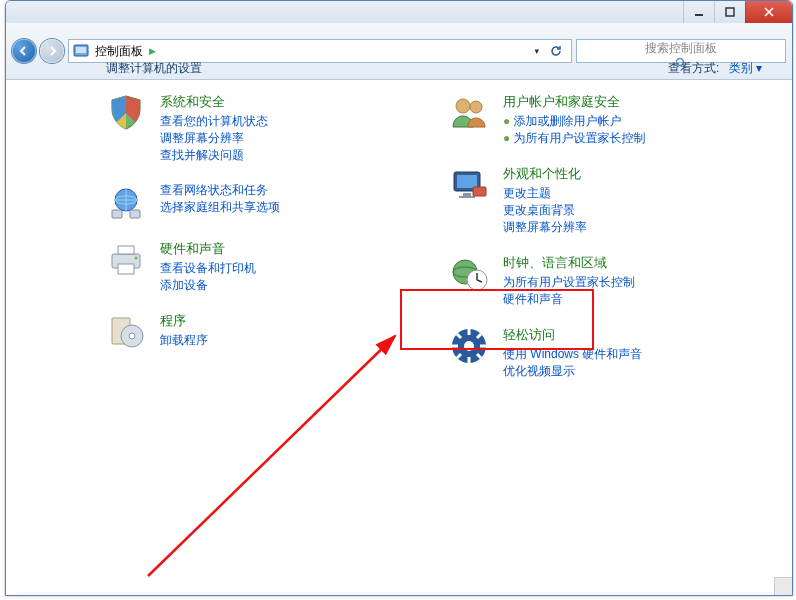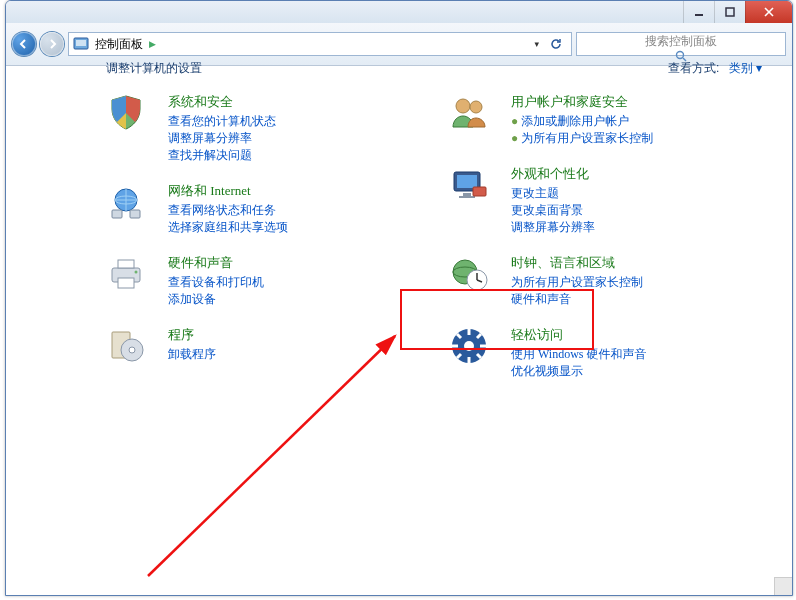--- a/index.html
+++ b/index.html
@@ -2,37 +2,37 @@
 <html><head>
 <meta charset="utf-8">
 <style>
   html,body{margin:0;padding:0;font-family:"Segoe UI","Microsoft YaHei",sans-serif;font-size:12px;background:#fff;}
   .canvas{width:796px;height:600px;position:relative;}
   .window{position:absolute;left:5px;top:0;width:786px;height:594px;border:1px solid #5a7fb2;border-radius:6px 6px 0 0;box-shadow:0 0 3px rgba(0,0,0,.3);background:#fff;overflow:hidden;}
   .titlebar{height:22px;background:linear-gradient(#e9eff7,#d8e4f0);display:flex;justify-content:flex-end;align-items:stretch;padding:0;}
   .winbtn{width:30px;display:flex;align-items:center;justify-content:center;border-left:1px solid rgba(0,0,0,.15);}
   .winbtn.close{width:46px;background:linear-gradient(#e06055,#c53727);color:#fff;border-radius:0 4px 0 0;}
   .winbtn svg{width:10px;height:10px;}
-  .navbar{height:32px;background:linear-gradient(#f4f7fb,#e3ecf5);border-bottom:1px solid #b9c7d8;display:flex;align-items:center;padding:5px 6px;gap:4px;}
+  .navbar{height:32px;background:linear-gradient(#f4f7fb,#e3ecf5);border-bottom:1px solid #b9c7d8;display:flex;align-items:center;padding:12px 6px;gap:4px;}
   .navbtn{width:24px;height:24px;border-radius:50%;background:radial-gradient(circle at 30% 30%,#5fa3e6,#1c5fa8);display:flex;align-items:center;justify-content:center;color:#fff;box-shadow:inset 0 0 0 1px rgba(255,255,255,.4),0 0 0 1px #5a89b8;}
   .navbtn.disabled{background:radial-gradient(circle at 30% 30%,#d8e2ec,#b0bfcf);color:#f0f5fa;}
   .navbtn svg{width:12px;height:12px;}
   .addressbar{flex:1;height:22px;border:1px solid #9db6d3;background:#fff;display:flex;align-items:center;padding:0 4px;gap:6px;}
   .addr-icon{width:16px;height:16px;display:flex;align-items:center;justify-content:center;}
   .addr-chevron{color:#4a6;font-size:9px;}
   .addr-ref{width:22px;display:flex;align-items:center;justify-content:center;color:#2a5a9c;}
   .searchbox{width:196px;height:22px;border:1px solid #9db6d3;background:#fff;display:flex;align-items:center;padding:0 6px;color:#888;justify-content:space-between;flex-direction:column;}
   .content{position:absolute;top:56px;bottom:0;left:0;right:0;padding:3px 30px 0 100px;}
   .topline{display:flex;justify-content:space-between;align-items:center;margin-bottom:16px;}
   .topline h1{font-size:12px;font-weight:normal;color:#1a3e6e;margin:0;}
   .viewby{color:#1a3e6e;}
   .viewby .lnk{color:#0654ba;}
   .cols{display:flex;gap:30px;}
   .col{flex:1;}
-  .category{display:flex;gap:22px;margin-bottom:18px;font-family:Liberation Serif, serif;}
+  .category{display:flex;gap:14px;margin-bottom:18px;}
   .caticon{width:40px;height:40px;flex-shrink:0;}
   .cattitle{color:#1a7a1a;font-size:13px;margin:0 0 2px;}
   .sublink{display:block;color:#0654c8;font-size:12px;margin:0;line-height:17px;cursor:pointer;}
   .highlight-box{border:2px solid #e11;position:absolute;pointer-events:none;}
   .arrow-svg{position:absolute;pointer-events:none;}
   .scrollbar-corner{position:absolute;right:0;bottom:0;width:17px;height:17px;background:#e9e9e9;border-left:1px solid #ccc;border-top:1px solid #ccc;}
 </style>
 </head>
 <body>
 <div class="canvas">
@@ -125,21 +125,20 @@
 
         <div class="category">
           <div class="caticon"><svg viewBox="0 0 40 40">
                   <circle cx="20" cy="18" r="11" fill="#5fa3e6" stroke="#1c5fa8"></circle>
                   <ellipse cx="20" cy="18" rx="11" ry="4" fill="none" stroke="#9fd0f5"></ellipse>
                   <path d="M20 7v22M9 18h22" stroke="#9fd0f5"></path>
                   <rect x="6" y="28" width="10" height="8" rx="1" fill="#cfd8e2" stroke="#7a8ba0"></rect>
                   <rect x="24" y="28" width="10" height="8" rx="1" fill="#cfd8e2" stroke="#7a8ba0"></rect>
                 </svg></div>
           <div>
-            <div class="cattitle">网络和 Internet</div>
             <span class="sublink">查看网络状态和任务</span>
             <span class="sublink">选择家庭组和共享选项</span>
           </div>
         </div>
 
         <div class="category">
           <div class="caticon"><svg viewBox="0 0 40 40">
                   <rect x="6" y="14" width="28" height="14" rx="2" fill="#d8dee6" stroke="#8a97a8"></rect>
                   <rect x="12" y="6" width="16" height="8" fill="#fff" stroke="#8a97a8"></rect>
                   <rect x="12" y="24" width="16" height="10" fill="#fff" stroke="#8a97a8"></rect>

